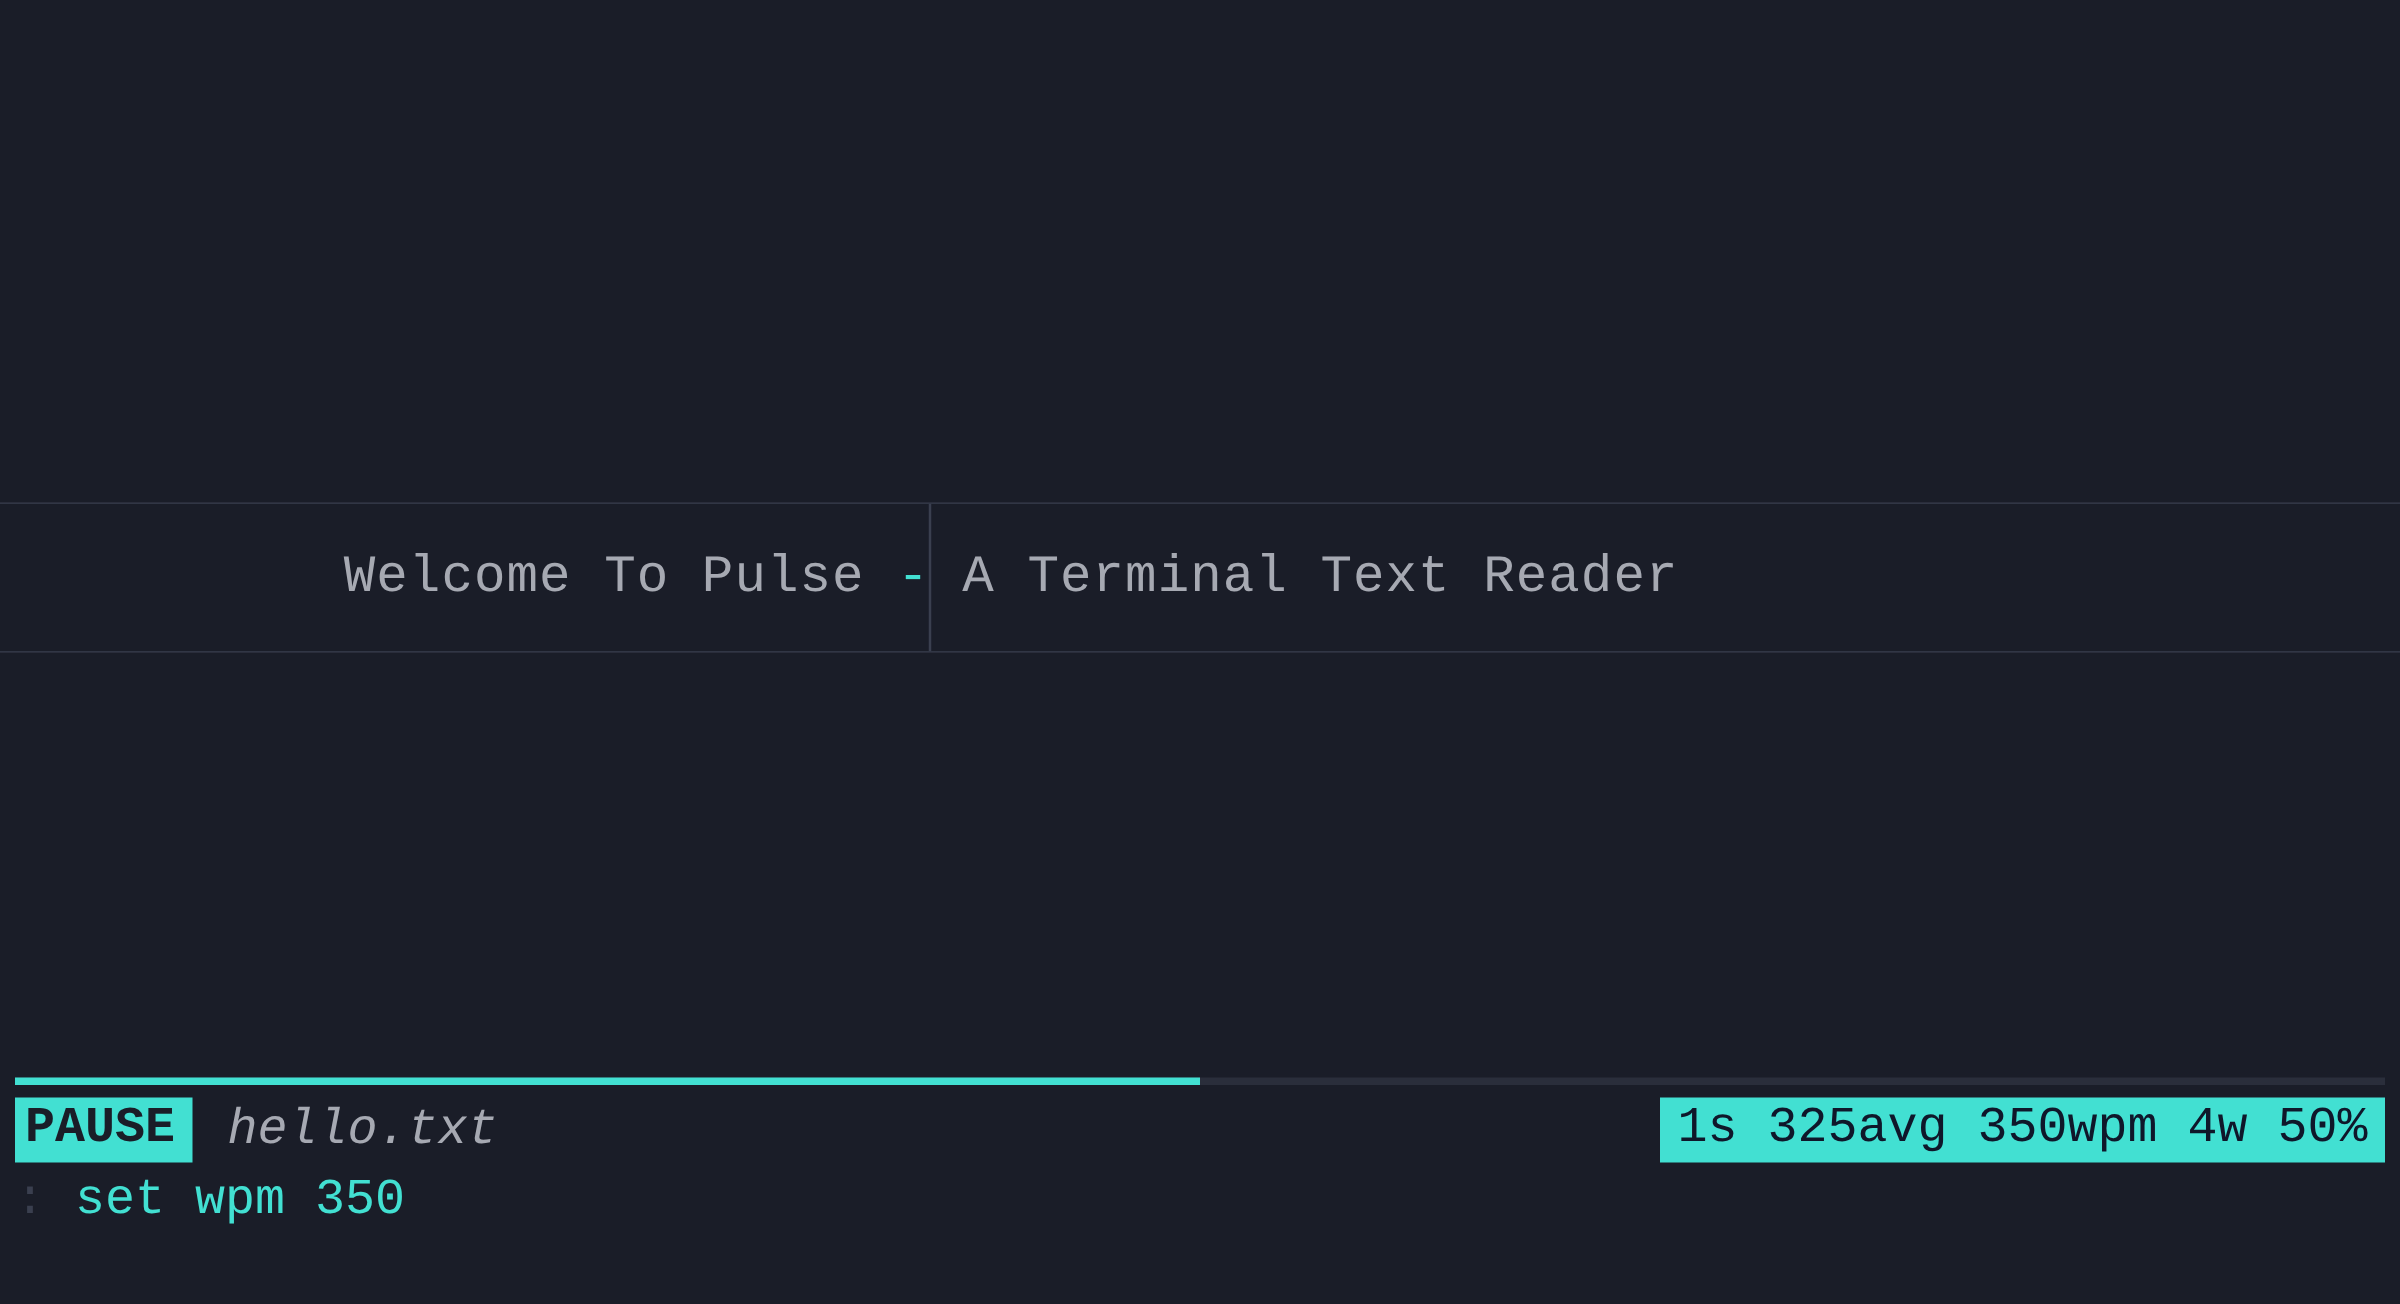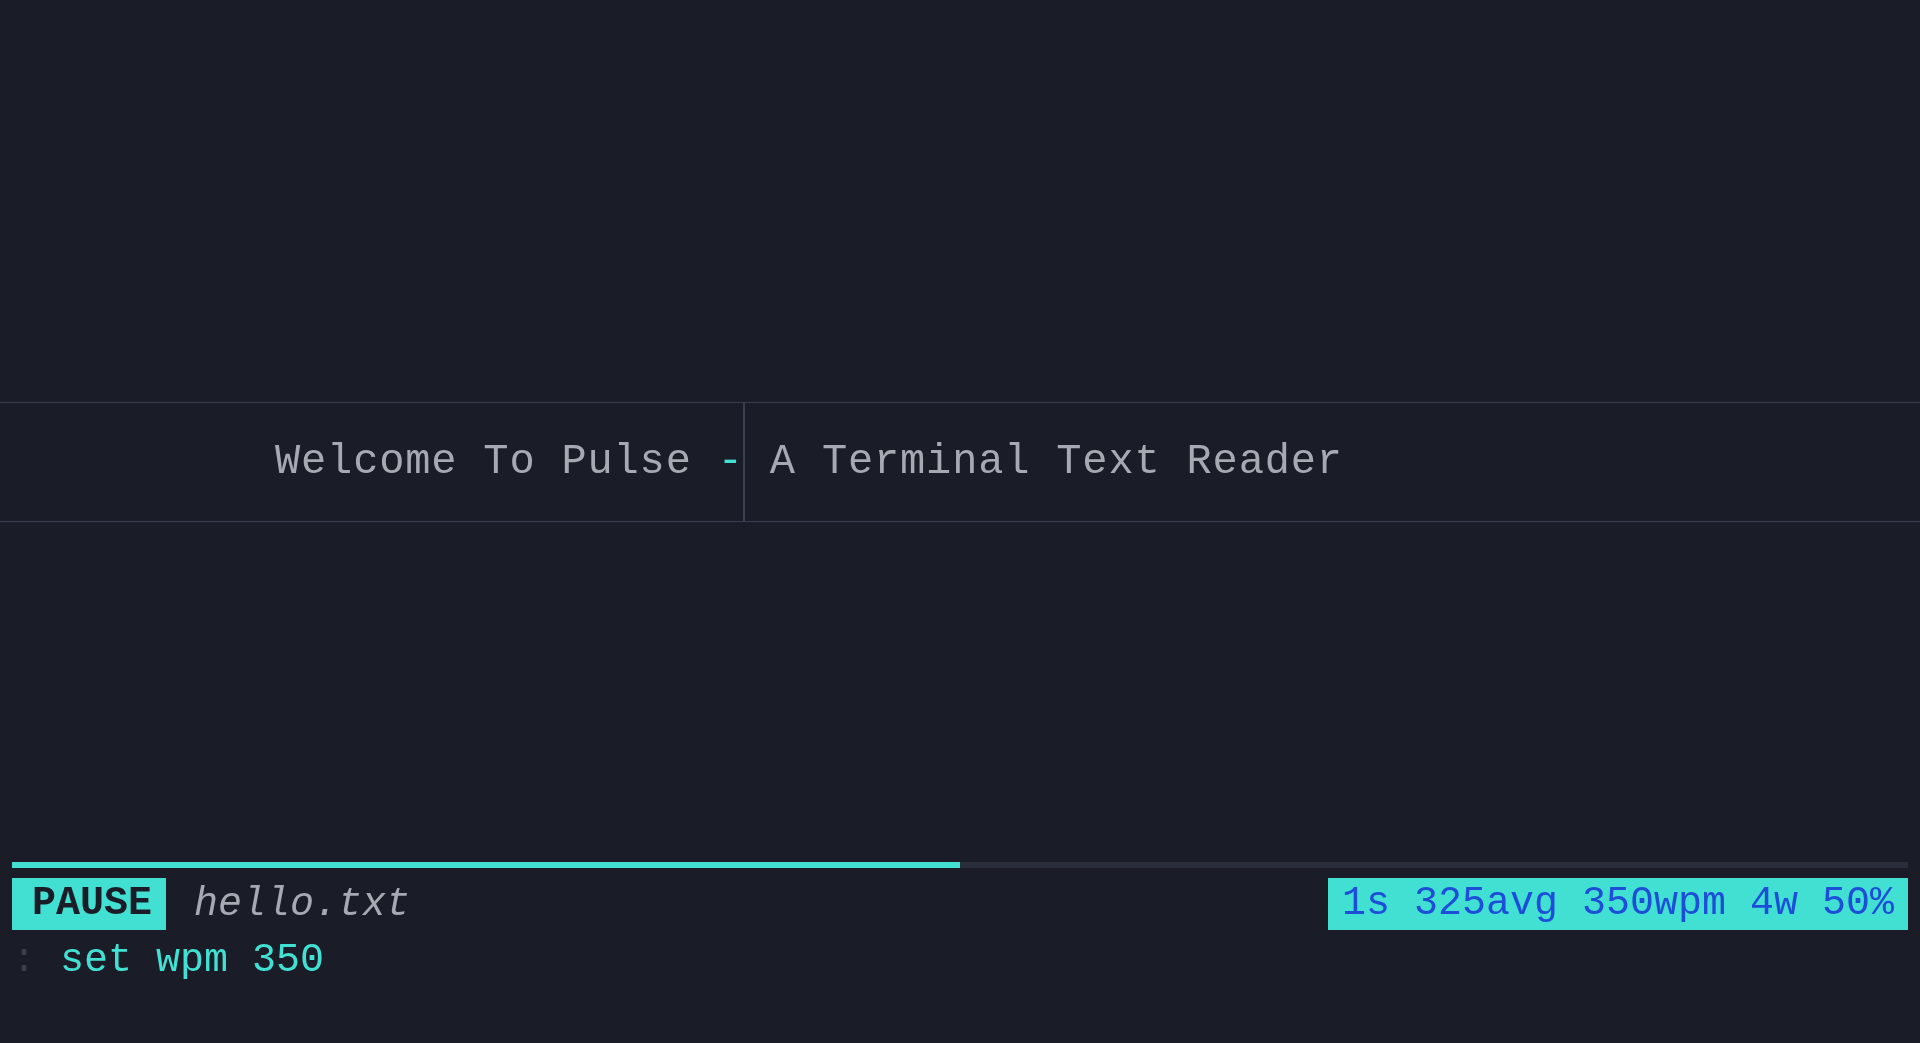--- a/index.html
+++ b/index.html
@@ -70,34 +70,34 @@
     top: 878px;
     height: 52px;
     display: flex;
     align-items: center;
     font-size: 40px;
   }
   .mode-chip {
     background: #42e0d2;
     color: #1a1d28;
     font-weight: 700;
-    padding: 0 14px 2px 20px;
+    padding: 0 14px 2px 8px;
     height: 100%;
     display: flex;
     align-items: center;
     margin-right: 28px;
   }
   .file-name {
     color: #a6a9b2;
     font-style: italic;
   }
   .status-spacer { flex: 1; }
   .stats-chip {
     background: #42e0d2;
-    color: #1d4ed8;
+    color: #0f172a;
     padding: 0 14px 2px 14px;
     height: 100%;
     display: flex;
     align-items: center;
     white-space: pre;
   }
 
   
   .command-row {
     position: absolute;

